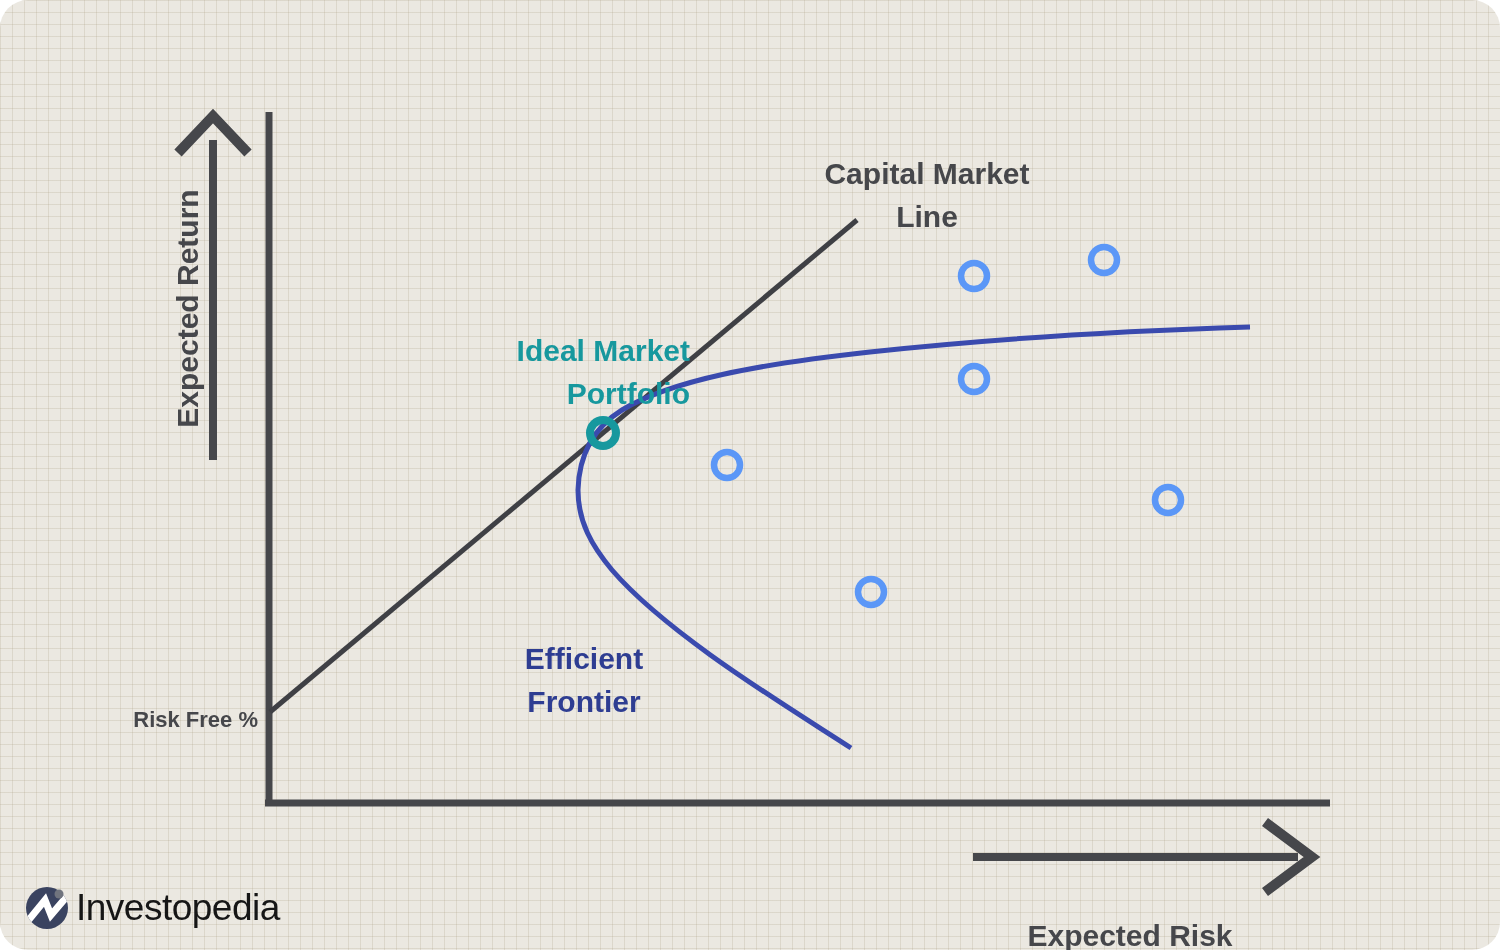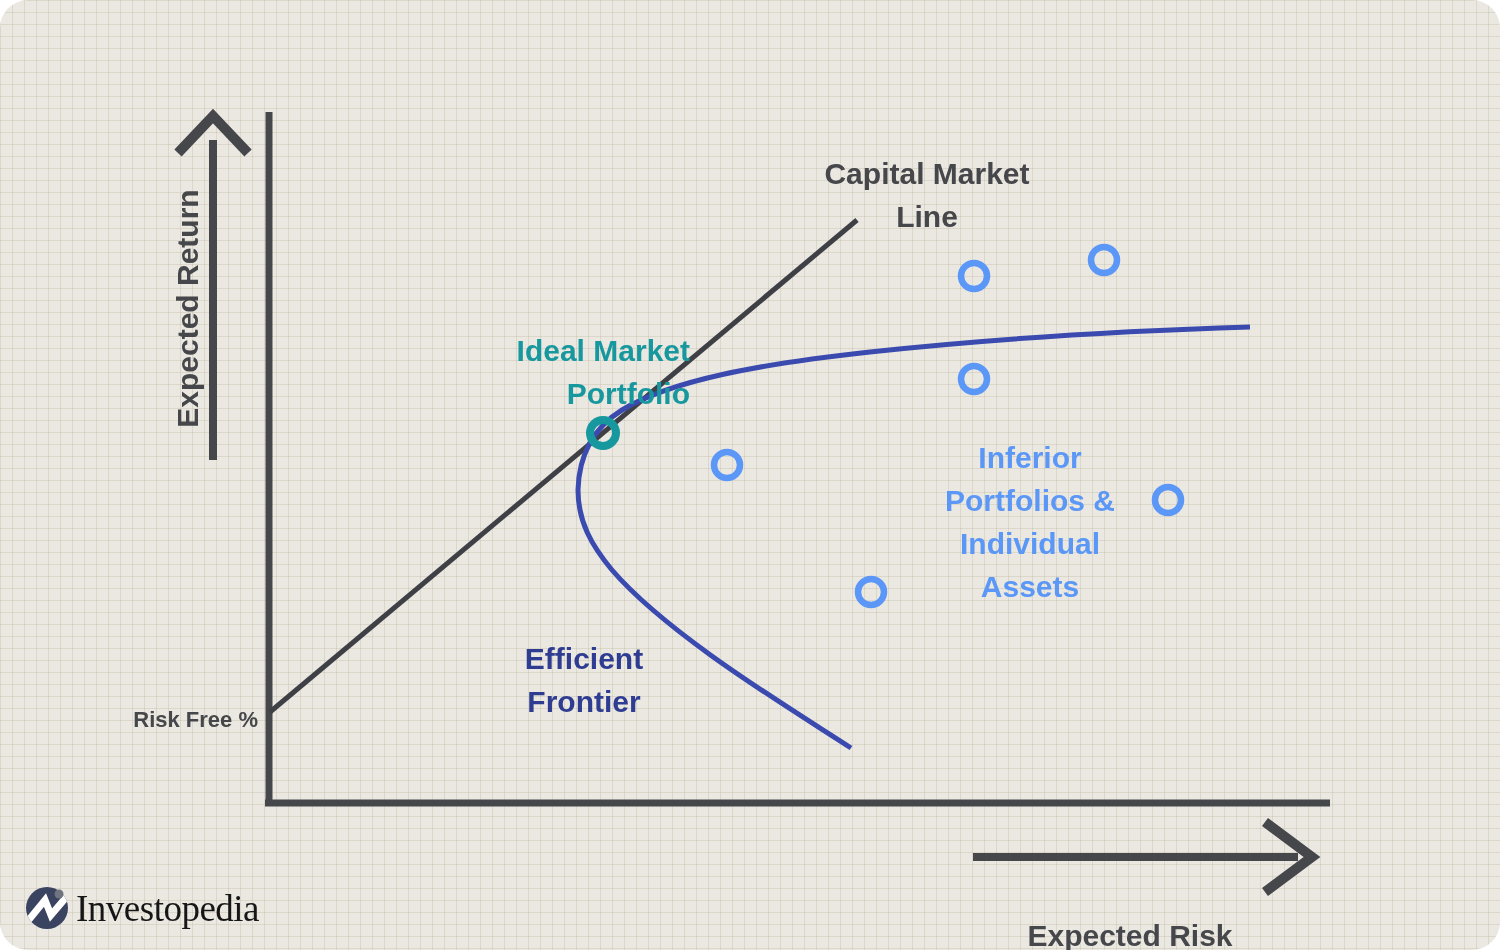--- a/index.html
+++ b/index.html
@@ -38,21 +38,21 @@
     left:37px;top:287px;width:300px;
     transform:rotate(-90deg);
     transform-origin:center center;
   }
   .lbl-xaxis{left:980px;top:866px;width:300px;margin-top:48px;}
   .brand{
     position:absolute;left:25px;top:884px;height:48px;
     display:flex;align-items:center;gap:7px;
   }
   .brand-word{
-    font-family:Liberation Serif, serif;
+    font-family:Liberation Sans, sans-serif;
     font-size:37px;
     font-weight:500;
     color:#161616;
     letter-spacing:-0.5px;
   }
 </style>
 </head>
 <body>
 
 <div class="canvas">
@@ -92,24 +92,20 @@
 
   <div class="lbl lbl-dark lbl-cml">Capital Market
 Line</div>
 
   <div class="lbl lbl-teal lbl-ideal">Ideal Market
 Portfolio</div>
 
   <div class="lbl lbl-navy lbl-frontier">Efficient
 Frontier</div>
 
-  <div class="lbl lbl-blue lbl-inferior">Inferior
-Portfolios &amp;
-Individual
-Assets</div>
 
   <div class="lbl lbl-dark lbl-riskfree">Risk Free %</div>
 
   <div class="lbl lbl-dark lbl-yaxis">Expected Return</div>
 
   <div class="lbl lbl-dark lbl-xaxis">Expected Risk</div>
 
   <div class="brand">
     <svg width="44" height="44" viewBox="0 0 44 44">
       <defs>

